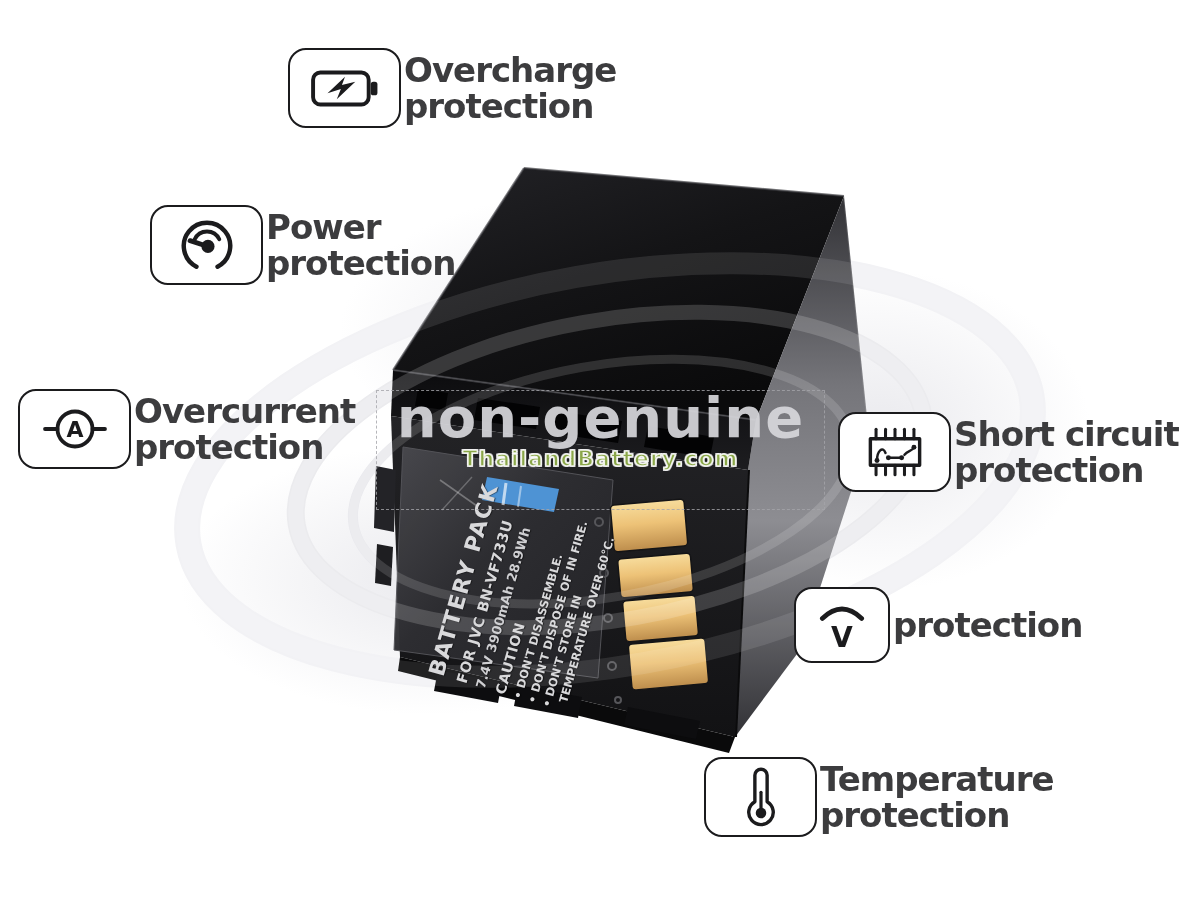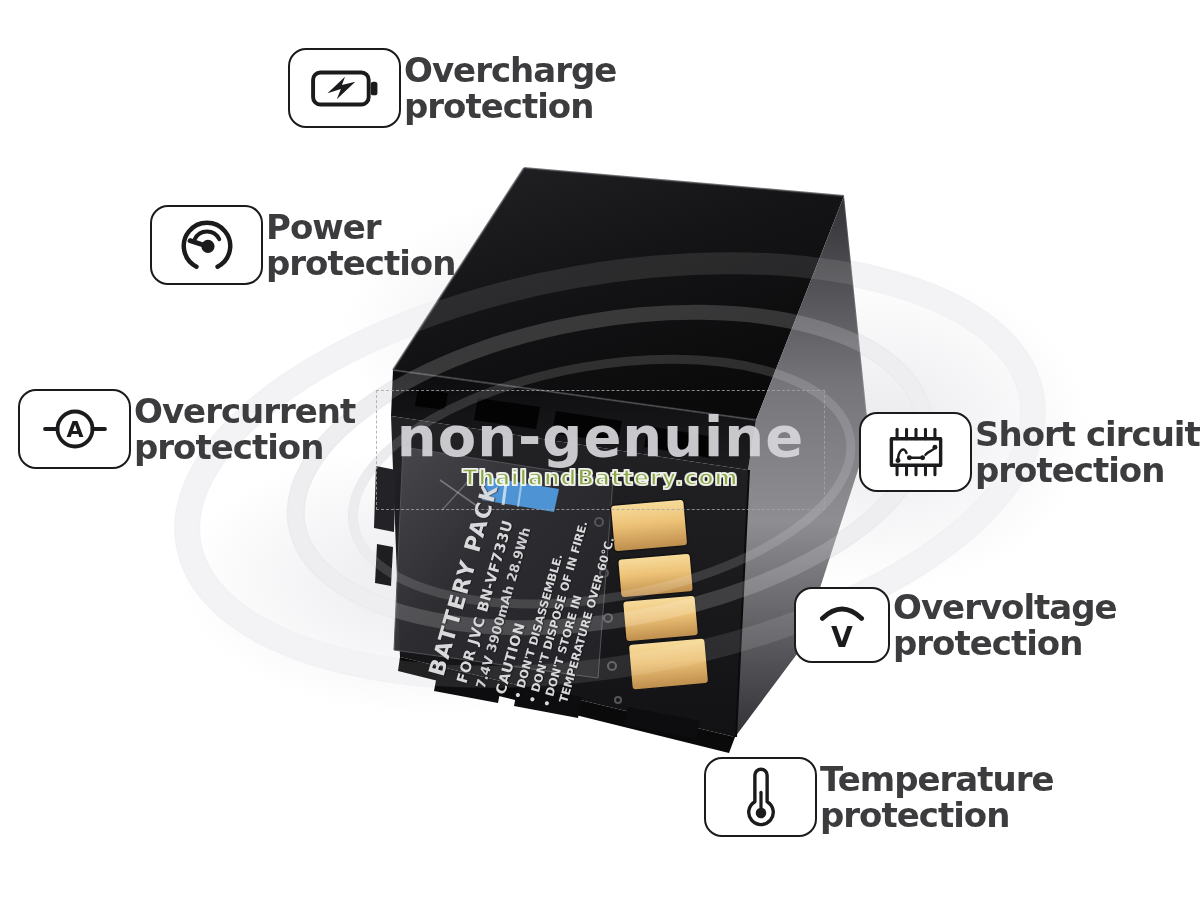--- a/index.html
+++ b/index.html
@@ -15,21 +15,21 @@
   .bl-title{font-size:22px;font-weight:700;letter-spacing:1.5px;margin-bottom:6px;white-space:nowrap;}
   .bl-model{font-size:14.5px;font-weight:700;letter-spacing:.4px;margin-bottom:4px;white-space:nowrap;}
   .bl-spec{font-size:13px;font-weight:700;color:#cfcfd2;margin-bottom:5px;white-space:nowrap;}
   .bl-caution{font-size:14px;font-weight:700;letter-spacing:.5px;margin-bottom:3px;white-space:nowrap;}
   .bl-line{font-size:11.5px;font-weight:700;line-height:1.3;white-space:nowrap;}
   .bl-line.indent{padding-left:9px;}
 
   
   .watermark{position:absolute;left:376px;top:390px;width:447px;height:118px;
     border:1.5px dashed rgba(165,165,170,.8);display:flex;flex-direction:column;
-    align-items:center;justify-content:center;pointer-events:none;}
+    align-items:center;justify-content:flex-start;pointer-events:none;}
   .wm-main{font-size:56px;font-weight:700;letter-spacing:1px;line-height:.95;
     color:rgba(214,214,218,.93);}
   .wm-brand{font-size:22px;font-weight:700;letter-spacing:1px;margin-top:2px;
     color:rgba(133,162,63,.95);-webkit-text-stroke:1.6px rgba(255,255,255,.85);
     text-shadow:-1px -1px 0 rgba(255,255,255,.55),1px -1px 0 rgba(255,255,255,.55),
                 -1px 1px 0 rgba(255,255,255,.55),1px 1px 0 rgba(255,255,255,.55);}
 
   
   .callout{position:absolute;display:flex;align-items:center;gap:3px;}
   .badge{width:113px;height:80px;background:#fff;border:2.5px solid #1b1b1d;border-radius:18px;
@@ -209,21 +209,21 @@
         <line x1="54.5" y1="25" x2="67" y2="25" stroke-width="3.8"></line>
         <text x="37" y="33" font-size="22" text-anchor="middle">A</text>
       </svg>
     </div>
     <div class="callout-text">
       <div>Overcurrent</div>
       <div>protection</div>
     </div>
   </div>
 
-  <div class="callout" style="left:838px;top:412px;margin-left:21px;">
+  <div class="callout" style="left:838px;top:412px;">
     <div class="badge">
       <svg class="icon" width="72" height="56" viewBox="0 0 76 58">
         <rect x="12" y="15" width="52" height="28" stroke-width="3.6"></rect>
         <g stroke-width="3.2">
           <line x1="18" y1="5" x2="18" y2="15"></line>
             <line x1="28" y1="5" x2="28" y2="15"></line>
           <line x1="38" y1="5" x2="38" y2="15"></line>
             <line x1="48" y1="5" x2="48" y2="15"></line>
           <line x1="58" y1="5" x2="58" y2="15"></line>
           <line x1="18" y1="43" x2="18" y2="53"></line>
@@ -250,21 +250,20 @@
   </div>
 
   <div class="callout" style="left:794px;top:587px;">
     <div class="badge sm">
       <svg class="icon" width="60" height="56" viewBox="0 0 64 58">
         <path d="M11,22 Q32,2 53,22" stroke-width="5"></path>
         <text x="32" y="52" font-size="30" text-anchor="middle">V</text>
       </svg>
     </div>
     <div class="callout-text">
-      <div>Overvoltage</div>
       <div>protection</div>
     </div>
   </div>
 
   <div class="callout" style="left:688px;top:757px;margin-left:16px;">
     <div class="badge">
       <svg class="icon" width="46" height="66" viewBox="0 0 48 70">
         <path d="M17.5,40 V12 a6.5,6.5 0 0 1 13,0 V40 a13,13 0 1 1 -13,0 Z" stroke-width="3.6"></path>
         <line x1="24" y1="30" x2="24" y2="50" stroke-width="3.4"></line>
         <circle class="fill" cx="24" cy="52" r="5.6"></circle>

